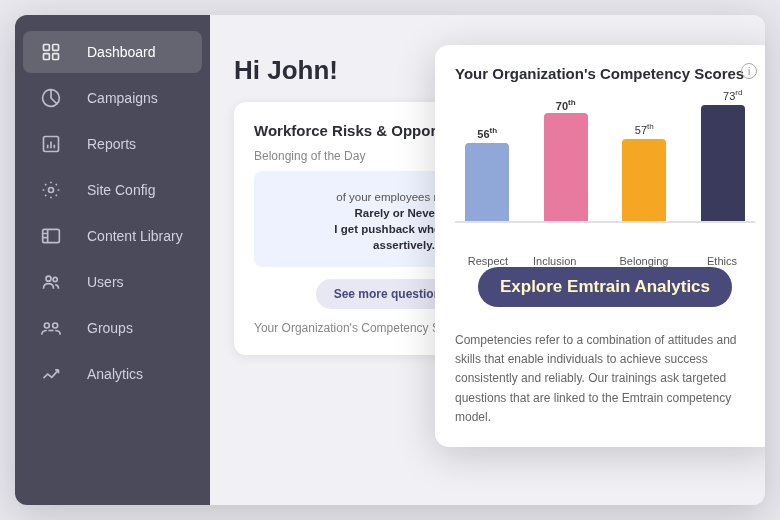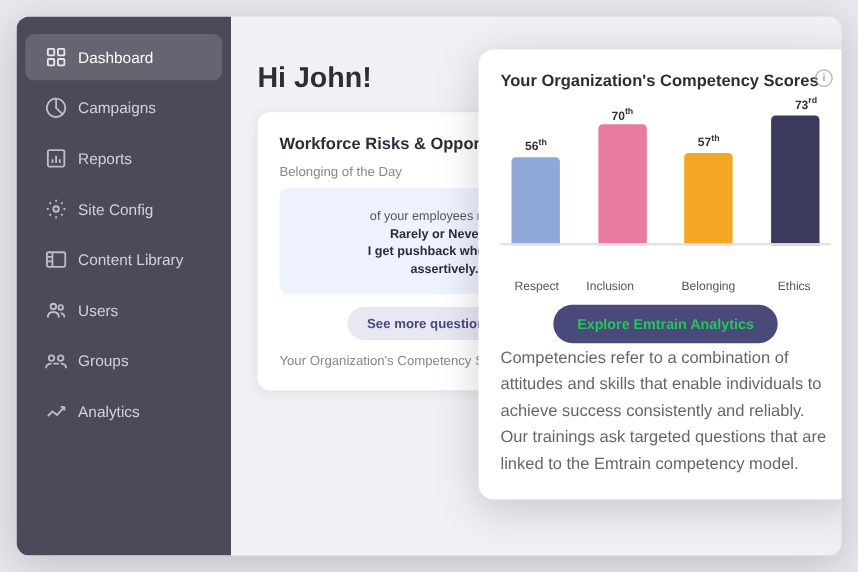--- a/index.html
+++ b/index.html
@@ -38,21 +38,21 @@
     .sidebar-item {
       display: flex;
       align-items: center;
       padding: 11px 18px;
       cursor: pointer;
       border-radius: 8px;
       margin: 2px 8px;
       color: #d0d0e0;
       font-size: 14px;
       font-weight: 500;
-      gap: 10px;
+      gap: 26px;
       transition: background 0.15s;
     }
     .sidebar-item.active {
       background: rgba(255,255,255,0.15);
       color: #ffffff;
     }
 
     .sidebar-icon {
       width: 20px;
       height: 20px;
@@ -186,21 +186,20 @@
       left: 0;
       right: 0;
       height: 2px;
       background: #e0e0e8;
     }
 
     .bar-label-row {
       display: flex;
       justify-content: space-around;
       width: 100%;
-      margin-bottom: 10px;
       gap: 12px;
     }
 
     .info-icon {
       position: absolute;
       top: 18px;
       right: 18px;
       width: 16px;
       height: 16px;
       border-radius: 50%;
@@ -208,33 +207,33 @@
       display: flex;
       align-items: center;
       justify-content: center;
       font-size: 10px;
       color: #888;
       cursor: pointer;
     }
 
     .explore-btn {
       background: #4a4a7a;
-      color: #22c55e;
+      color: #fef9c3;
       border: none;
       border-radius: 20px;
       padding: 10px 22px;
-      font-size: 13px;
+      font-size: 17px;
       font-weight: 600;
       cursor: pointer;
       display: block;
-      margin: 0 auto 2px;
+      margin: 0 auto 24px;
     }
 
     .popup-description {
-      font-size: 15px;
+      font-size: 12px;
       color: #666;
       line-height: 1.6;
     }
   </style>
 </head>
 <body>
 
 <div class="app-container">
 
   <nav class="sidebar">
@@ -336,25 +335,25 @@
         <div class="chart-baseline"></div>
       <div style="display: flex; flex-direction: column; align-items: center; flex: 1 1 0%; justify-content: flex-end; height: 100%;">
             <div style="font-size: 11px; font-weight: 700; color: rgb(51, 51, 51); margin-bottom: 3px;">56<sup style="font-size:8px">th</sup></div>
             <div style="width: 44px; border-radius: 4px 4px 0px 0px; background: rgb(143, 168, 216); height: 80px;"></div>
           </div>
           <div style="display: flex; flex-direction: column; align-items: center; flex: 1 1 0%; justify-content: flex-end; height: 100%;">
             <div style="font-size: 11px; font-weight: 700; color: rgb(51, 51, 51); margin-bottom: 1px;">70<sup style="font-size:8px">th</sup></div>
             <div style="width: 44px; border-radius: 4px 4px 0px 0px; background: rgb(232, 122, 160); height: 110px;"></div>
           </div>
           <div style="display: flex; flex-direction: column; align-items: center; flex: 1 1 0%; justify-content: flex-end; height: 100%;">
-            <div style="font-size: 11px; font-weight: 700; color: rgb(51, 51, 51); margin-bottom: 3px;">57<sup style="font-size:8px">th</sup></div>
+            <div style="font-size: 11px; font-weight: 400; color: rgb(51, 51, 51); margin-bottom: 3px;">57<sup style="font-size:8px">th</sup></div>
             <div style="width: 44px; border-radius: 4px 4px 0px 0px; background: rgb(245, 166, 35); height: 84px;"></div>
           </div>
           <div style="display: flex; flex-direction: column; align-items: center; flex: 1 1 0%; justify-content: flex-end; height: 100%;">
-            <div style="font-size: 11px; font-weight: 700; color: rgb(51, 51, 51); margin-bottom: 3px; margin-left: 20px;">73<sup style="font-size:8px">rd</sup></div>
+            <div style="font-size: 11px; font-weight: 400; color: rgb(51, 51, 51); margin-bottom: 3px; margin-left: 20px;">73<sup style="font-size:8px">rd</sup></div>
             <div style="width: 44px; border-radius: 4px 4px 0px 0px; background: rgb(58, 58, 92); height: 118px;"></div>
           </div>
         </div>
 
       <div class="bar-label-row" id="bar-labels-row">
           <div style="font-size: 11px; color: rgb(85, 85, 85); flex: 1 1 0%; text-align: center;">Respect</div>
           <div style="font-size: 11px; color: rgb(85, 85, 85); flex: 1 1 0%; ">Inclusion</div>
           <div style="font-size: 11px; color: rgb(85, 85, 85); flex: 1 1 0%; text-align: center;">Belonging</div>
           <div style="font-size: 11px; color: rgb(85, 85, 85); flex: 1 1 0%; text-align: center;">Ethics</div>
         </div>

